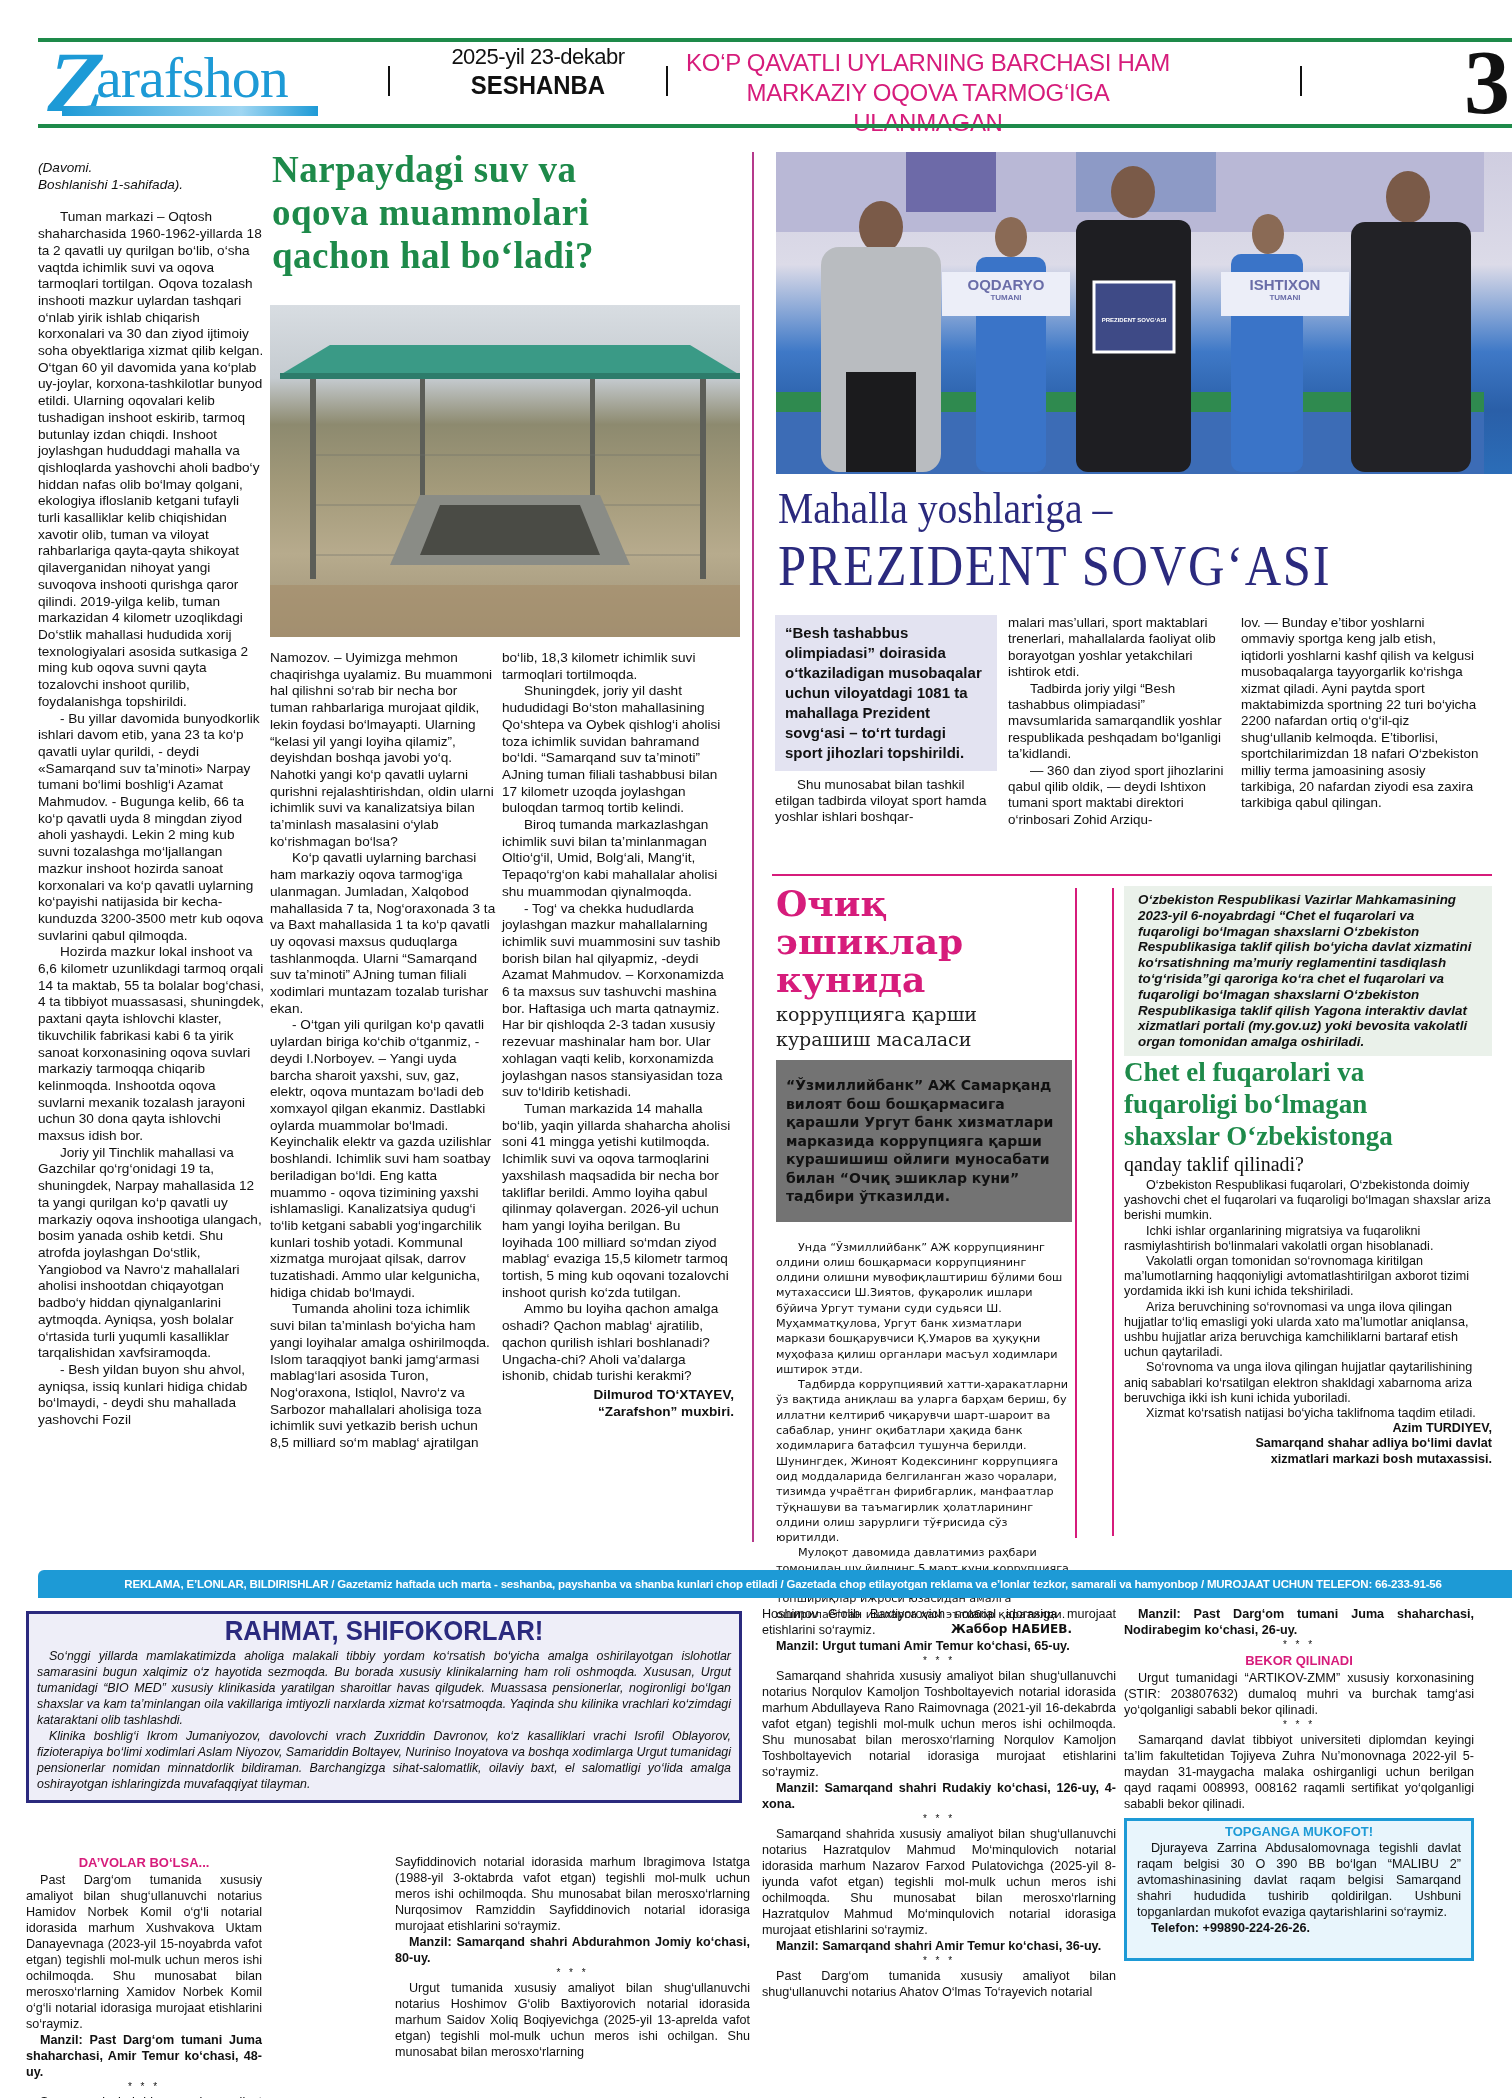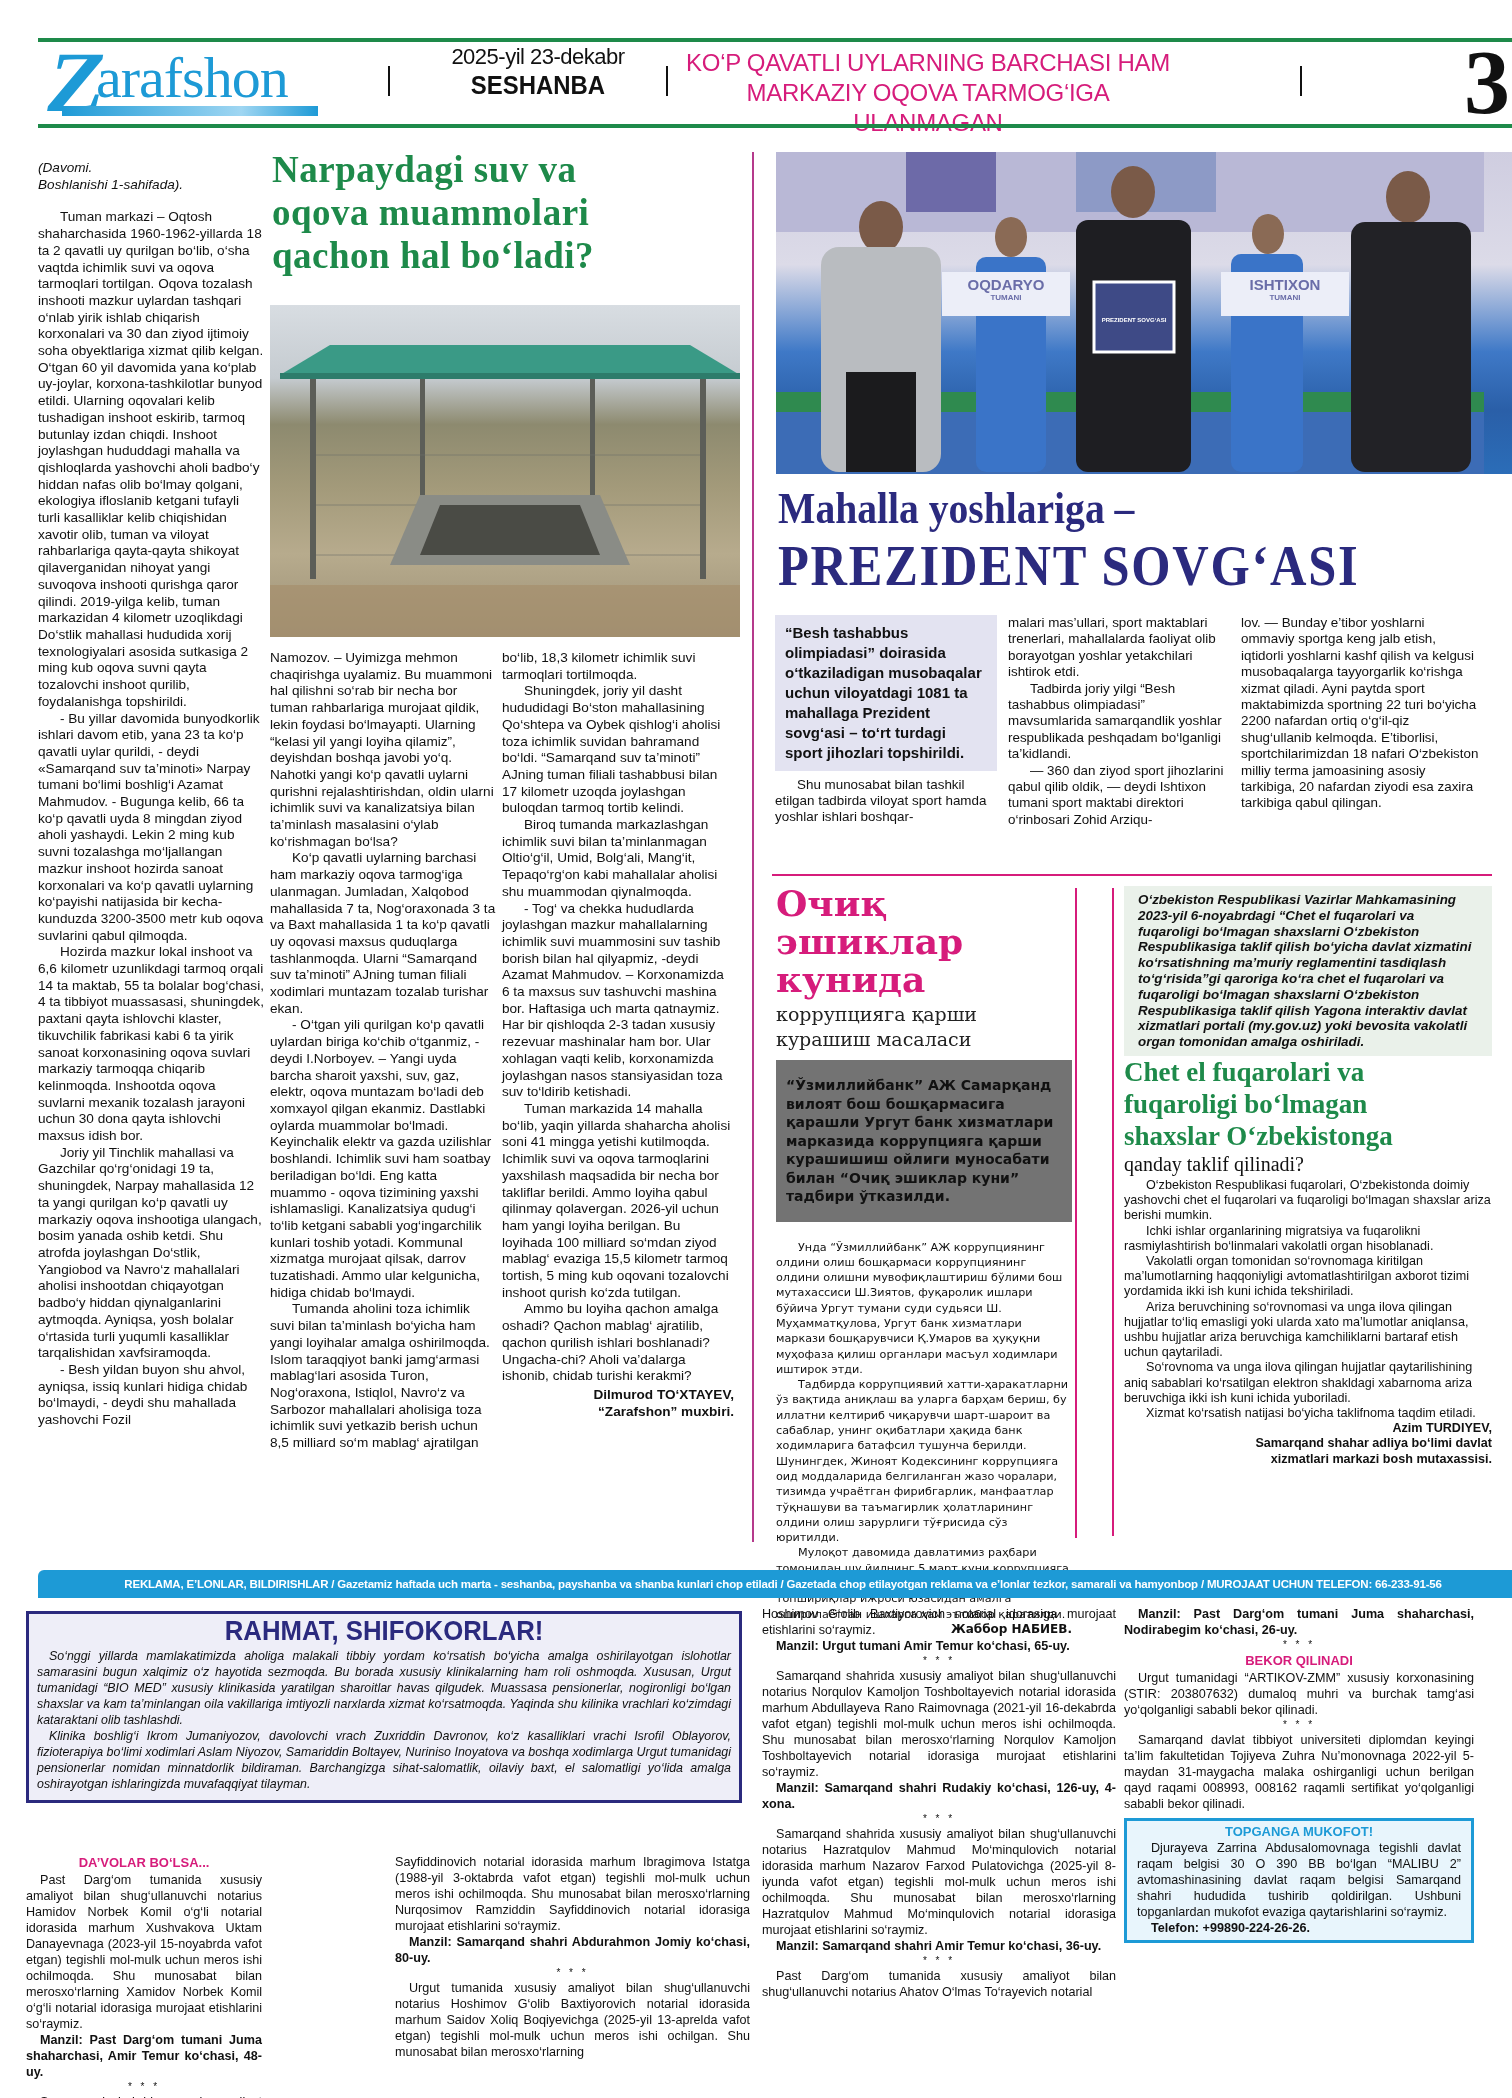--- a/index.html
+++ b/index.html
@@ -18,40 +18,40 @@
 .day-line{font-size:26px;font-weight:bold;color:#111;transform:scaleX(.92)}
 .slogan{position:absolute;left:640px;top:6px;width:500px;text-align:center;color:#d61c7b;font-size:24px;line-height:30px;letter-spacing:-.3px}
 .page-num{position:absolute;right:18px;top:-8px;font-family:"Liberation Serif",serif;font-size:92px;font-weight:bold;color:#111;line-height:96px}
 .col-text{font-size:13.6px;line-height:16.7px;color:#111;text-align:left}
 .col-text p{text-indent:22px}
 .col-text p.noindent{text-indent:0}
 .italic{font-style:italic}
 .green-head{font-family:"Liberation Serif",serif;font-weight:bold;color:#1e8a4a}
 .vline-pink{position:absolute;width:2px;background:#b53a8c}
 .photo{position:absolute;overflow:hidden}
-.blue-head{font-family:"Liberation Serif",serif;font-weight:bold;color:#2b2a7e}
+.blue-head{font-family:"Liberation Serif",serif;font-weight:normal;color:#2b2a7e}
 .lead-box{background:#e3e3f1;padding:8px 10px;font-weight:bold;font-size:15px;line-height:20px}
 .pink-rule{position:absolute;height:2px;background:#d61c7b}
 .cyr-head{font-family:"DejaVu Serif",serif;font-weight:bold;color:#d61c7b}
 .pink-box{background:#737373;padding:16px 10px;font-family:"DejaVu Sans",sans-serif;font-weight:bold;font-size:14px;line-height:18.5px}
 .cyr-text{font-family:"DejaVu Sans",sans-serif;font-size:11.2px;line-height:15.3px}
 .cyr-text p{text-indent:22px}
 .green-box{background:#eaf1ea;padding:6px 14px;font-weight:bold;font-style:italic;font-size:13.4px;line-height:15.8px}
 .ad-bar{position:absolute;left:38px;top:1570px;width:1490px;height:28px;background:#1d9ad6;border-radius:6px 6px 0 0;color:#fff;font-weight:bold;font-size:11.5px;line-height:28px;text-align:center;letter-spacing:-.2px}
 .thanks-box{position:absolute;left:26px;top:1611px;width:486px;height:192px;border:3px solid #2b2a7e;background:#eeeef8;padding:0 8px}
 .thanks-title{text-align:center;font-weight:bold;font-size:28px;color:#2b2a7e;line-height:34px;transform:scaleX(.92)}
 .thanks-text{font-style:italic;font-size:12.4px;line-height:16px;text-align:justify}
 .thanks-text p{text-indent:12px}
 .sig{text-align:right;font-weight:bold;font-size:12.4px;line-height:16px}
 .ann{font-size:12.6px;line-height:16px;text-align:justify}
 .ann p{text-indent:14px}
 .ann .addr{font-weight:bold}
 .stars{text-align:center;font-size:10px;line-height:14px;letter-spacing:3px}
 .pink-sub{text-align:center;color:#d61c7b;font-weight:bold;font-size:13px;line-height:18px}
-.cyan-box{border:3px solid #1d9ad6;background:#e8f5fc;padding:2px 10px 4px}
+.cyan-box{border:3px solid #1d9ad6;background:#e8f5fc;padding:2px 10px 22px}
 .cyan-title{text-align:center;color:#1d9ad6;font-weight:bold;font-size:13px;line-height:17px}
 </style>
 </head>
 <body>
 
 <div class="rule-green" style="top:38px"></div>
 <header class="masthead">
   <div class="logo">
     <span class="logo-z">Z</span>
     <span class="logo-text">arafshon</span>

